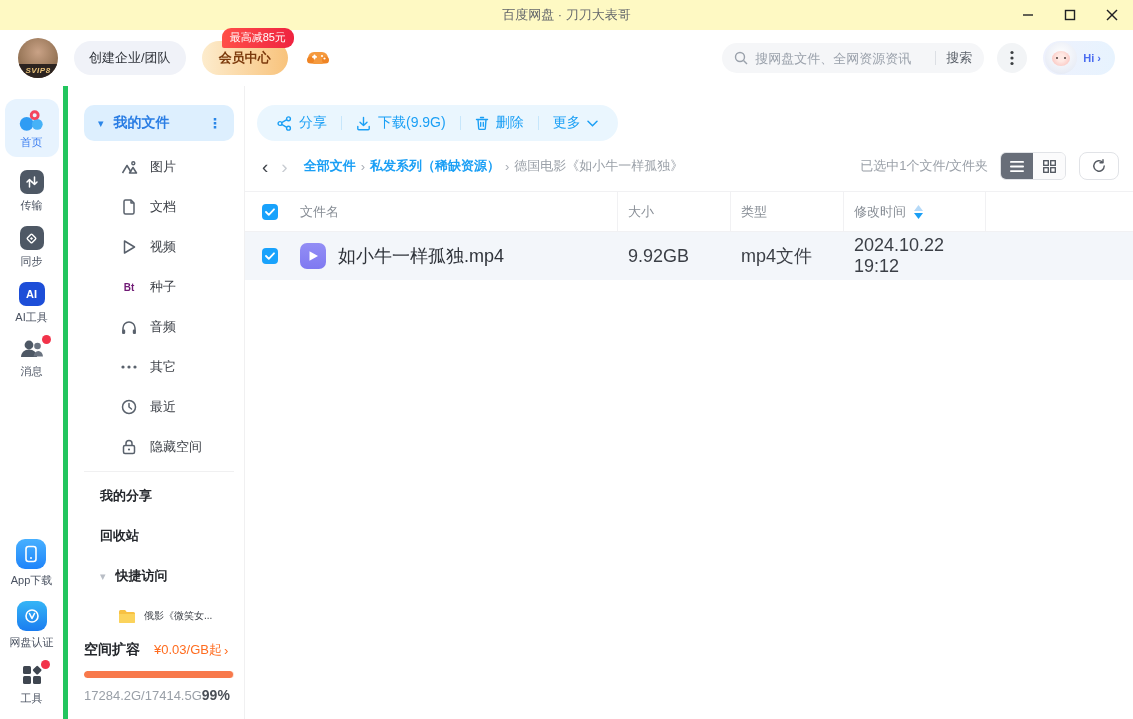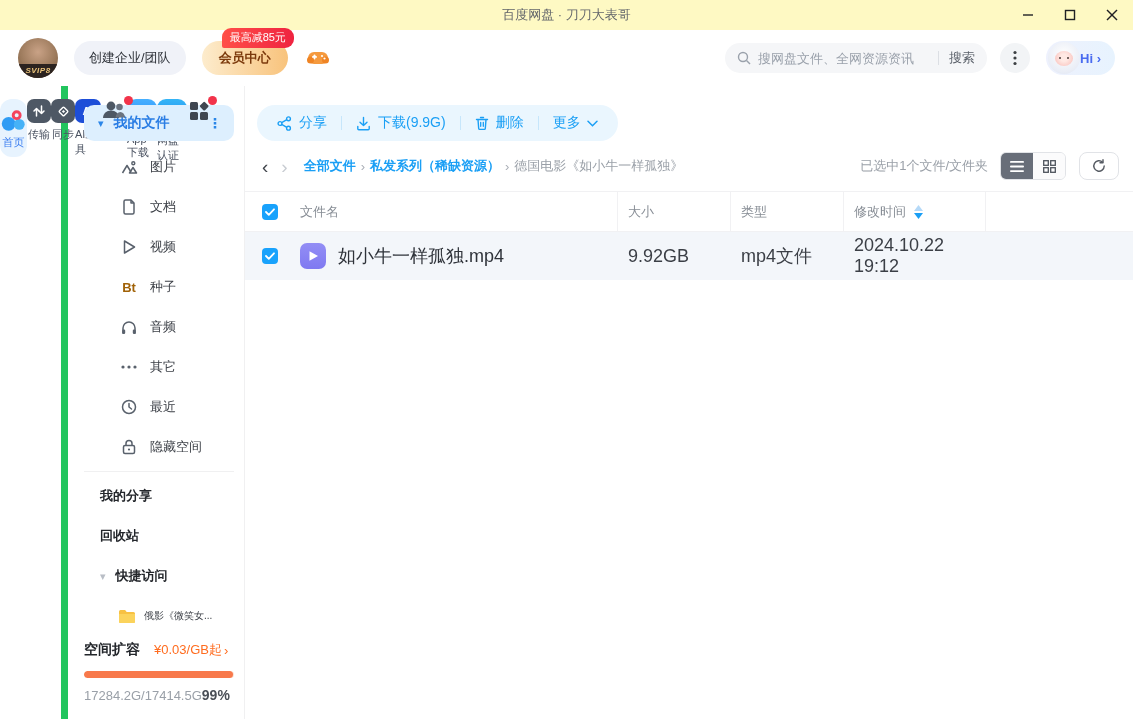--- a/index.html
+++ b/index.html
@@ -35,27 +35,27 @@
   .search-divider { width:1px; height:14px; background:#dcdfe4; margin:0 10px; }
   .search-go { font-size:13px; color:#595f68; cursor:pointer; white-space:nowrap; }
   .dots-btn { width:30px; height:30px; border-radius:50%; background:#f2f4f6; margin-left:13px; display:flex; align-items:center; justify-content:center; cursor:pointer; }
   .user-pill { margin-left:16px; height:34px; border-radius:17px; display:flex; align-items:center; padding:0 14px 0 2px; cursor:pointer;
     background:linear-gradient(90deg,#eef1fd,#e7f3fe); }
   .user-avatar { width:32px; height:32px; border-radius:50%; position:relative; flex:0 0 auto;
     background:radial-gradient(circle at 50% 40%, #ffffff 0%, #e9edf6 70%, #d9e2f2 100%); }
   .user-face { position:absolute; left:7px; top:9px; width:18px; height:15px; border-radius:50%;
     background:radial-gradient(circle at 50% 45%, #ffe9e4 30%, #f8b9b4 100%); }
   .user-face::before { content:""; position:absolute; left:4px; top:6px; width:2px; height:2px; border-radius:50%; background:#4c3b38; box-shadow:8px 0 0 #4c3b38; }
-  .user-hi { font-size:13px; font-weight:bold; color:#4a6cf0; margin-left:0; white-space:nowrap; }
+  .user-hi { font-size:11px; font-weight:bold; color:#4a6cf0; margin-left:6px; white-space:nowrap; }
 
   
   .body { flex:1; display:flex; min-height:0; }
 
   
-  .rail { width:68px; border-right:7px solid #22c55e; display:flex; align-items:flex-start; padding-top:13px; flex:0 0 auto; }
+  .rail { width:68px; border-right:5px solid #22c55e; display:flex; flex-direction:column; align-items:center; padding-top:13px; flex:0 0 auto; }
   .rail-item { display:flex; flex-direction:column; align-items:center; cursor:pointer; margin-bottom:13px; }
   .rail-item .rail-label { font-size:11px; color:#4a5261; margin-top:4px; }
   .rail-item.active { background:#e7f3fe; border-radius:12px; width:54px; padding:8px 0 7px; }
   .rail-item.active .rail-label { color:#3d7ff0; margin-top:2px; }
   .rail-tile { width:24px; height:24px; border-radius:7px; background:#4e5865; display:flex; align-items:center; justify-content:center; position:relative; }
   .ai-tile { width:26px; height:24px; border-radius:7px; background:#1d4ed8; color:#fff; font-size:11px; font-weight:bold;
     display:flex; align-items:center; justify-content:center; }
   .icon-wrap { position:relative; display:flex; }
   .red-dot { position:absolute; top:-3px; right:-6px; width:9px; height:9px; border-radius:50%; background:#f2334a; }
   .rail-spacer { flex:1; }
@@ -64,21 +64,21 @@
   .tile-cert { background:linear-gradient(180deg,#35b5f6,#1b7df0); }
 
   
   .sidebar { width:177px; border-right:1px solid #f0f0f1; display:flex; flex-direction:column; padding:19px 10px 16px 16px; flex:0 0 auto; }
   .myfiles { height:36px; background:#ddeffe; border-radius:10px; display:flex; align-items:center; padding:0 12px 0 14px; cursor:pointer; flex:0 0 auto; }
   .myfiles .caret { color:#2a86e8; font-size:11px; }
   .myfiles-label { color:#2a7de4; font-size:14px; font-weight:bold; margin-left:10px; flex:1; }
   .myfiles-menu { color:#2a86e8; font-size:14px; font-weight:bold; letter-spacing:0; cursor:pointer; }
   .cat-list { margin-top:6px; flex:0 0 auto; }
   .cat-item { height:40px; display:flex; align-items:center; padding-left:34px; cursor:pointer; }
-  .cat-ico { width:22px; display:flex; justify-content:center; align-items:center; color:#a16207; font-size:13px; font-weight:bold; }
+  .cat-ico { width:22px; display:flex; justify-content:center; align-items:center; color:#701a75; font-size:10px; font-weight:bold; }
   .cat-label { font-size:13px; color:#3b3f46; margin-left:10px; }
   .side-divider { height:1px; background:#f0f0f1; margin:4px 0 4px 0; }
   .side-link { height:40px; display:flex; align-items:center; padding-left:16px; font-size:13px; font-weight:bold; color:#23262b; cursor:pointer; }
   .quick-head { height:40px; display:flex; align-items:center; padding-left:16px; cursor:pointer; }
   .quick-caret { color:#b9bec6; font-size:11px; }
   .quick-label { font-size:13px; font-weight:bold; color:#23262b; margin-left:10px; }
   .quick-item { height:40px; display:flex; align-items:center; padding-left:34px; cursor:pointer; }
   .quick-item-label { font-size:10px; color:#3b3f46; margin-left:8px; white-space:nowrap; overflow:hidden; }
   .sidebar-spacer { flex:1; }
   .expand-row { display:flex; align-items:center; cursor:pointer; }

